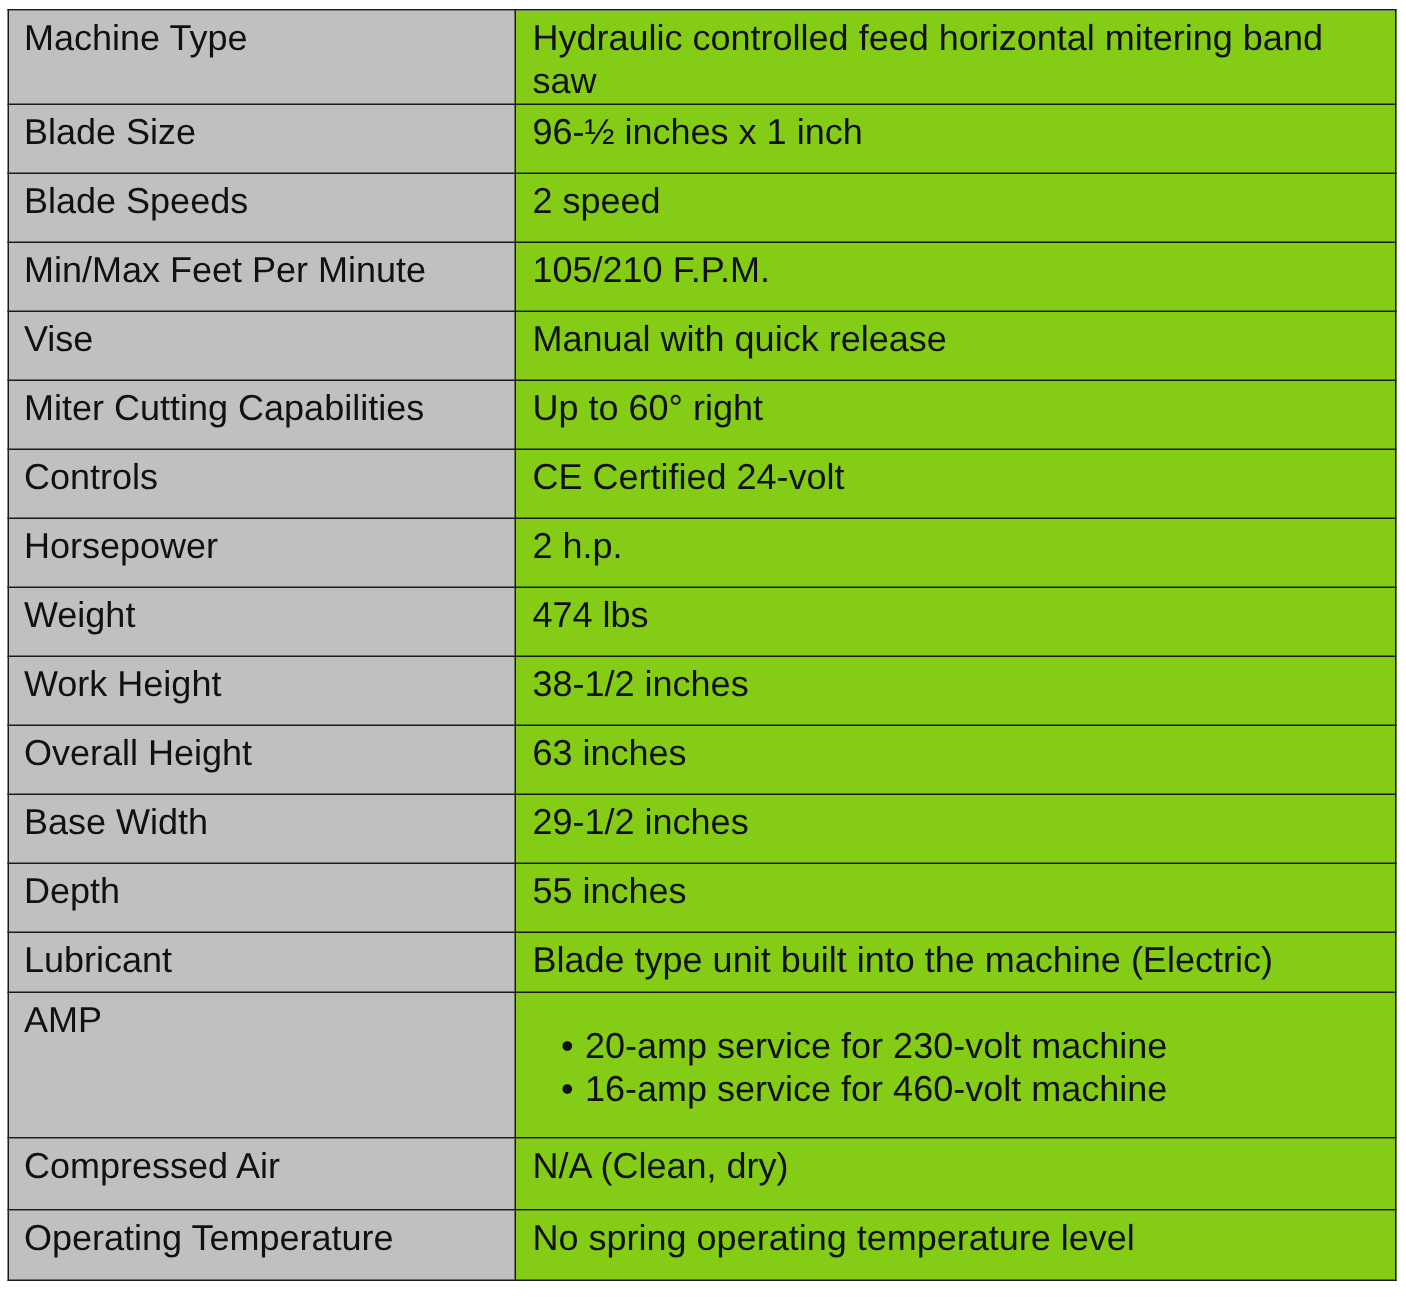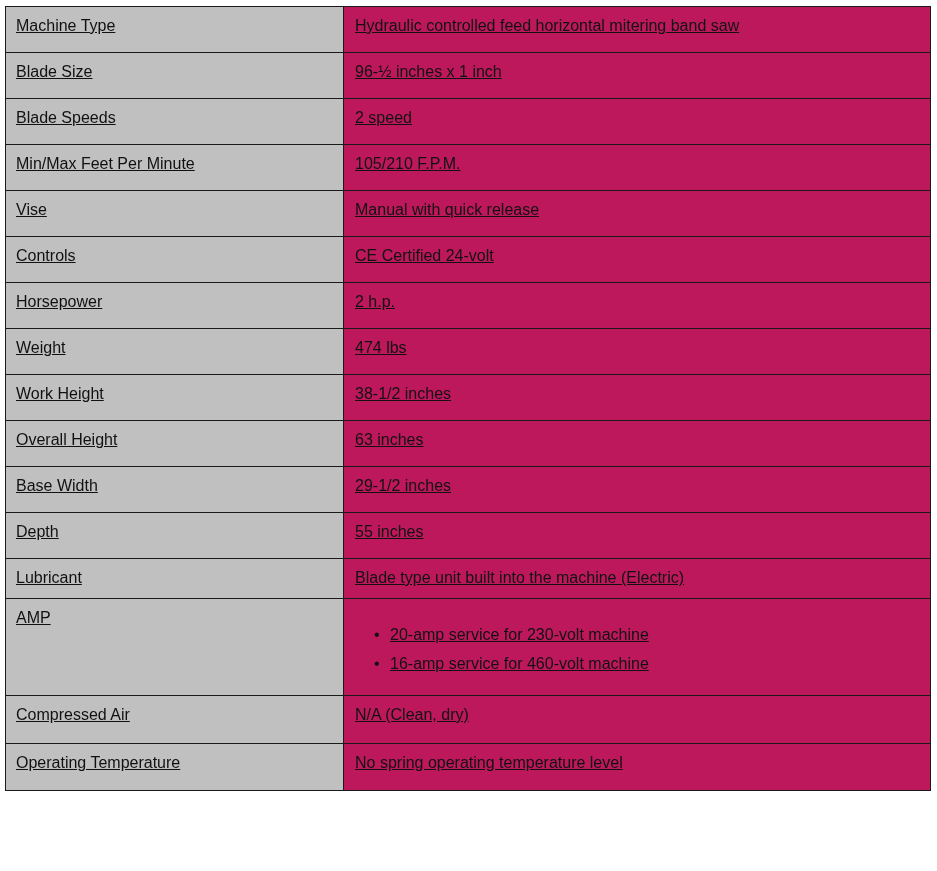--- a/index.html
+++ b/index.html
@@ -1,23 +1,23 @@
 <!DOCTYPE html>
 <html><head>
 <meta charset="utf-8">
 <style>
   html, body { margin: 0; padding: 0; background: #ffffff; }
   body { width: 937px; height: 871px; position: relative; overflow: hidden;
          font-family: "Liberation Sans", "DejaVu Sans", sans-serif; color: #111; }
   .spec-table { position: absolute; left: 5px; top: 6px; width: 926px;
                 border-collapse: collapse; table-layout: fixed; }
   .spec-table td { border: 1.5px solid #1a1a1a; vertical-align: top;
-                   font-size: 16px; line-height: 29px; padding: 4px 10px 0 10px; text-decoration: underline; }
+                   font-size: 24px; line-height: 29px; padding: 4px 10px 0 10px; }
   .spec-table td.label { background: #c0c0c0; width: 317px; }
-  .spec-table td.value { background: #be185d; padding-left: 11px; }
+  .spec-table td.value { background: #84cc16; padding-left: 11px; }
   .spec-table tr { height: 46px; }
   .spec-table tr.short { height: 40px; }
   .spec-table tr.tall { height: 80px; }
   .spec-table tr.mid { height: 48px; }
   .spec-table tr.last { height: 47px; }
   ul.bullets { list-style: none; margin: 17px; padding: 0; }
   ul.bullets li { position: relative; padding-left: 18px; }
   ul.bullets li::before { content: "\2022"; position: absolute; left: 2px; top: 0; }
 </style>
 </head>
@@ -37,20 +37,24 @@
       <td class="label">Blade Speeds</td>
       <td class="value">2 speed</td>
     </tr>
     <tr>
       <td class="label">Min/Max Feet Per Minute</td>
       <td class="value">105/210 F.P.M.</td>
     </tr>
     <tr>
       <td class="label">Vise</td>
       <td class="value">Manual with quick release</td>
+    </tr>
+    <tr>
+      <td class="label">Miter Cutting Capabilities</td>
+      <td class="value">Up to 60° right</td>
     </tr>
     <tr>
       <td class="label">Controls</td>
       <td class="value">CE Certified 24-volt</td>
     </tr>
     <tr>
       <td class="label">Horsepower</td>
       <td class="value">2 h.p.</td>
     </tr>
     <tr>

